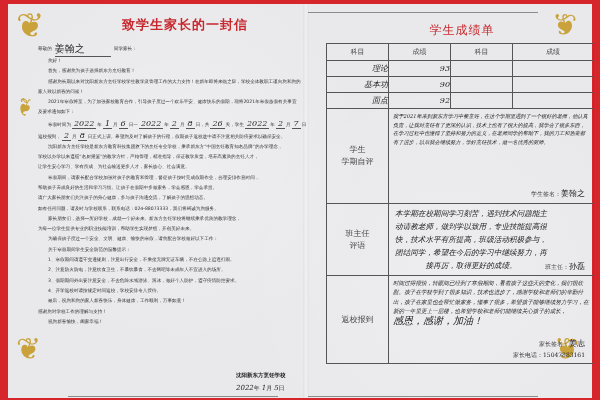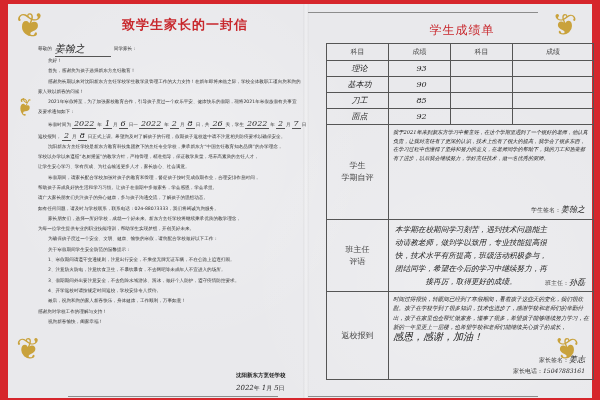--- a/index.html
+++ b/index.html
@@ -30,21 +30,21 @@
   
   .letter-title {
     position: absolute; left: 82px; top: 12px; width: 190px; text-align: center;
     color: #c8282d; font-size: 13px; letter-spacing: 1px; font-weight: bold;
   }
   .letter-body { position: absolute; left: 30px; top: 38px; width: 266px; }
   .line {
     font-size: 4.6px; color: #333; line-height: 10.3px; white-space: nowrap; overflow: hidden;
   }
   .line.indent { padding-left: 10px; }
-  .hw { font-family: "DejaVu Serif", serif; font-style: italic; color: #222; }
+  .hw { font-family: "DejaVu Serif", serif; color: #222; }
   .salutation { display: flex; align-items: center; height: 14px; }
   .salutation .name { font-size: 10px; width: 56px; border-bottom: 0.6px solid #555; margin: 0 3px; }
   .dates { font-size: 4.6px; color: #333; line-height: 11px; white-space: nowrap; }
   .dates .d { font-family: "DejaVu Serif", serif; font-style: italic; font-size: 8px; color:#222;
     border-bottom: 0.6px solid #555; padding: 0 2px; margin: 0 1px; }
   .sign-school { position: absolute; left: 228px; top: 368px; font-size: 5.5px; color: #222; font-weight: bold; }
   .sign-date { position: absolute; left: 228px; top: 380px; font-size: 6px; color: #222; }
   .sign-date .d { font-family: "DejaVu Serif", serif; font-style: italic; font-size: 7px; }
 
   
@@ -55,21 +55,21 @@
   table.grades {
     position: absolute; left: 318px; top: 39px; width: 267px;
     border-collapse: collapse; table-layout: fixed; border-radius: 6px;
   }
   table.grades td, table.grades th {
     border: 1px solid #555; font-weight: normal; font-size: 7px; color: #444;
     text-align: center; height: 16px; padding: 0;
   }
   table.grades th { height: 17px; }
   table.grades td.hw { font-family: "DejaVu Serif", serif; font-style: italic; font-size: 8px;
-    color: #222; text-align: center; padding-left: 4px; }
+    color: #222; text-align: right; padding-left: 4px; }
   .label-cell { font-size: 8px !important; line-height: 12px; color: #444 !important; }
   .comment {
     text-align: left !important; vertical-align: top; padding: 3px 4px !important;
     font-family: "DejaVu Serif", serif; font-style: italic; color: #222 !important;
     position: relative;
   }
   .comment .txt { font-size: 5.2px; line-height: 8.6px; }
   .comment .txt.big { font-size: 7.6px; line-height: 13px; }
   .comment .txt.mid { font-size: 5.6px; line-height: 9.3px; }
   .sig { position: absolute; right: 8px; font-style: normal; font-family: "DejaVu Sans", sans-serif;
@@ -163,26 +163,20 @@
       <td></td>
       <td></td>
     </tr>
     <tr>
       <td class="hw">基本功</td>
       <td class="hw">90</td>
       <td></td>
       <td></td>
     </tr>
     <tr>
-      <td class="hw">刀工</td>
-      <td class="hw">85</td>
-      <td></td>
-      <td></td>
-    </tr>
-    <tr>
       <td class="hw">面点</td>
       <td class="hw">92</td>
       <td></td>
       <td></td>
     </tr>
 
     <tr style="height:95px;">
       <td class="label-cell">
         <div>学生</div>
         <div>学期自评</div>

